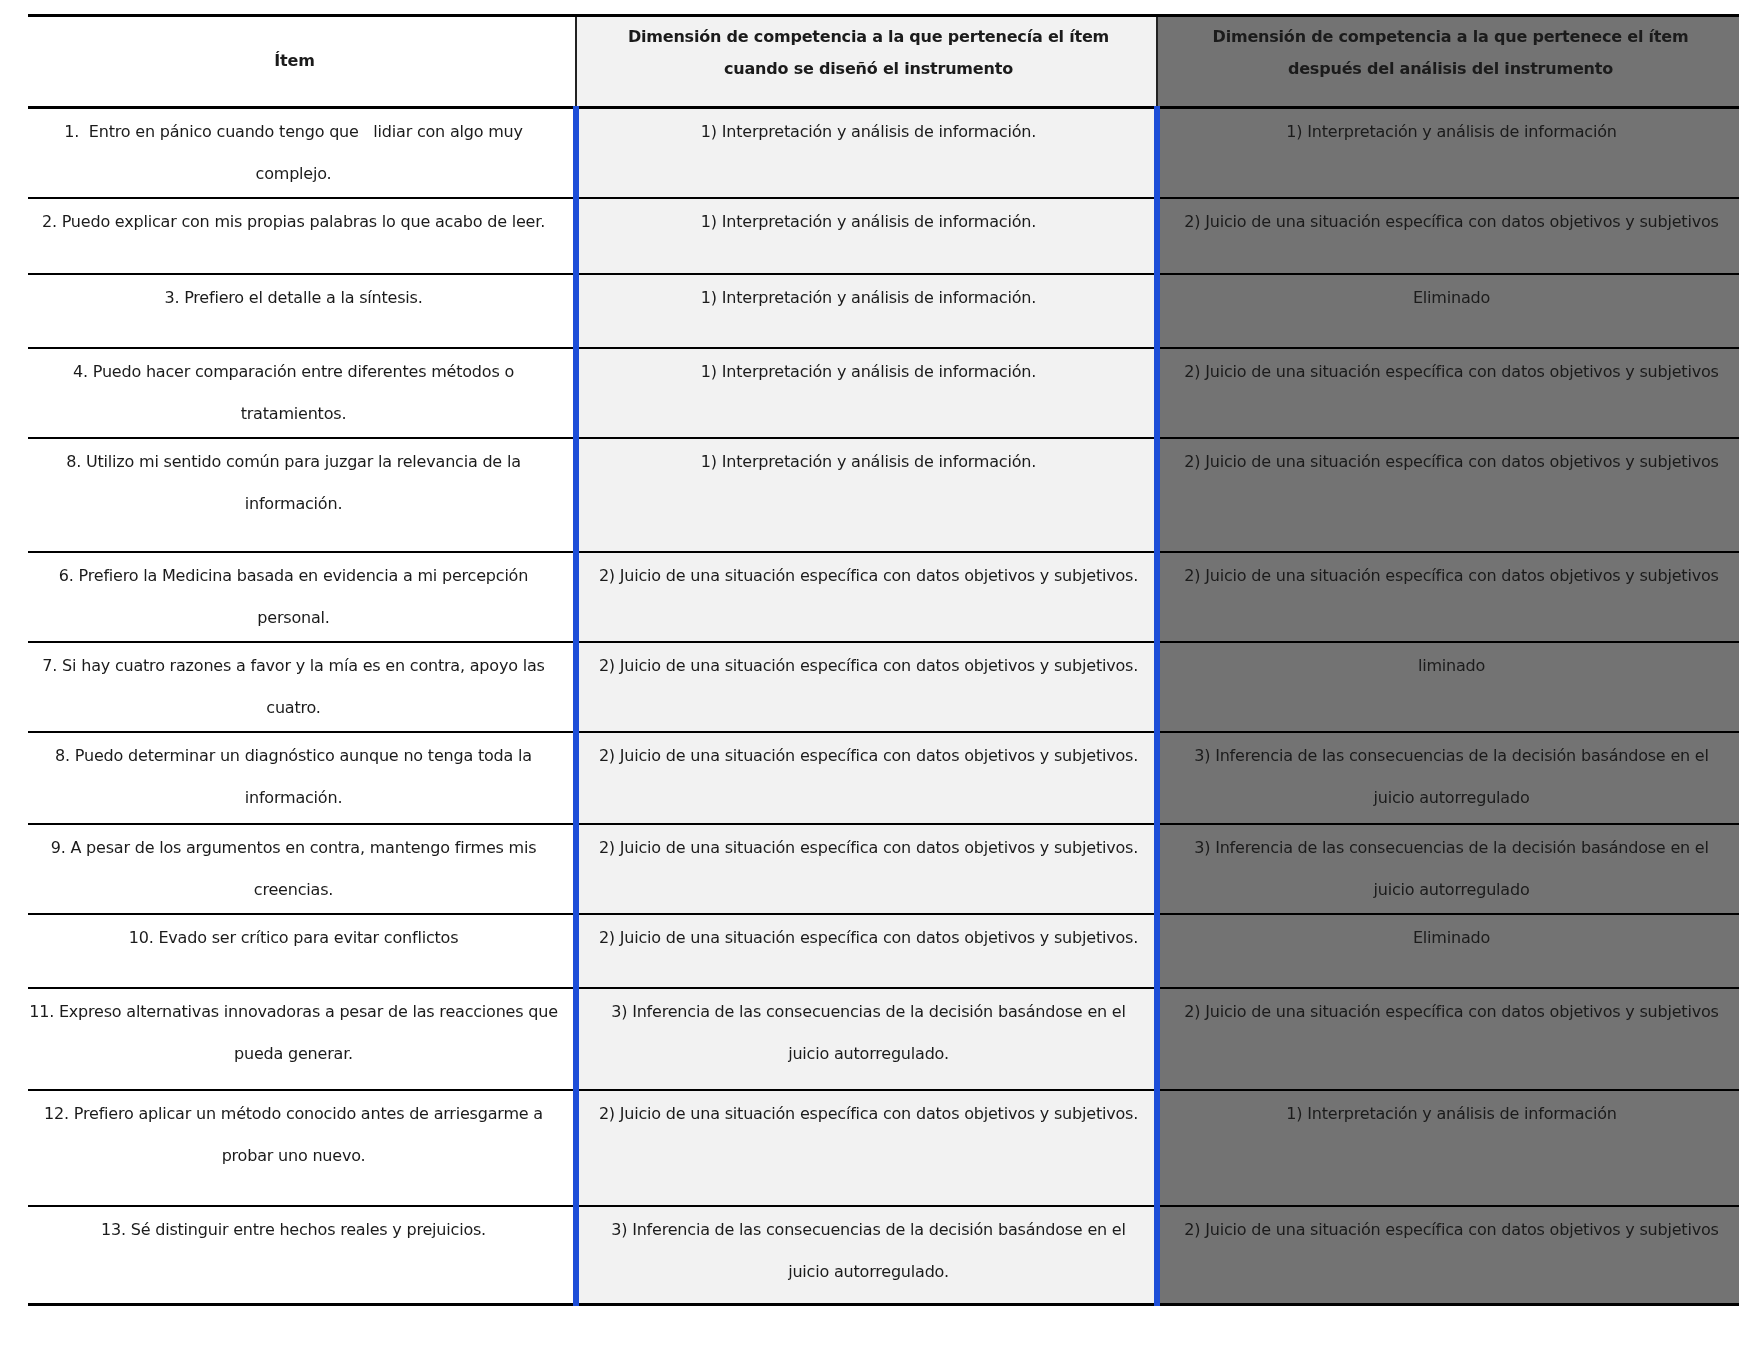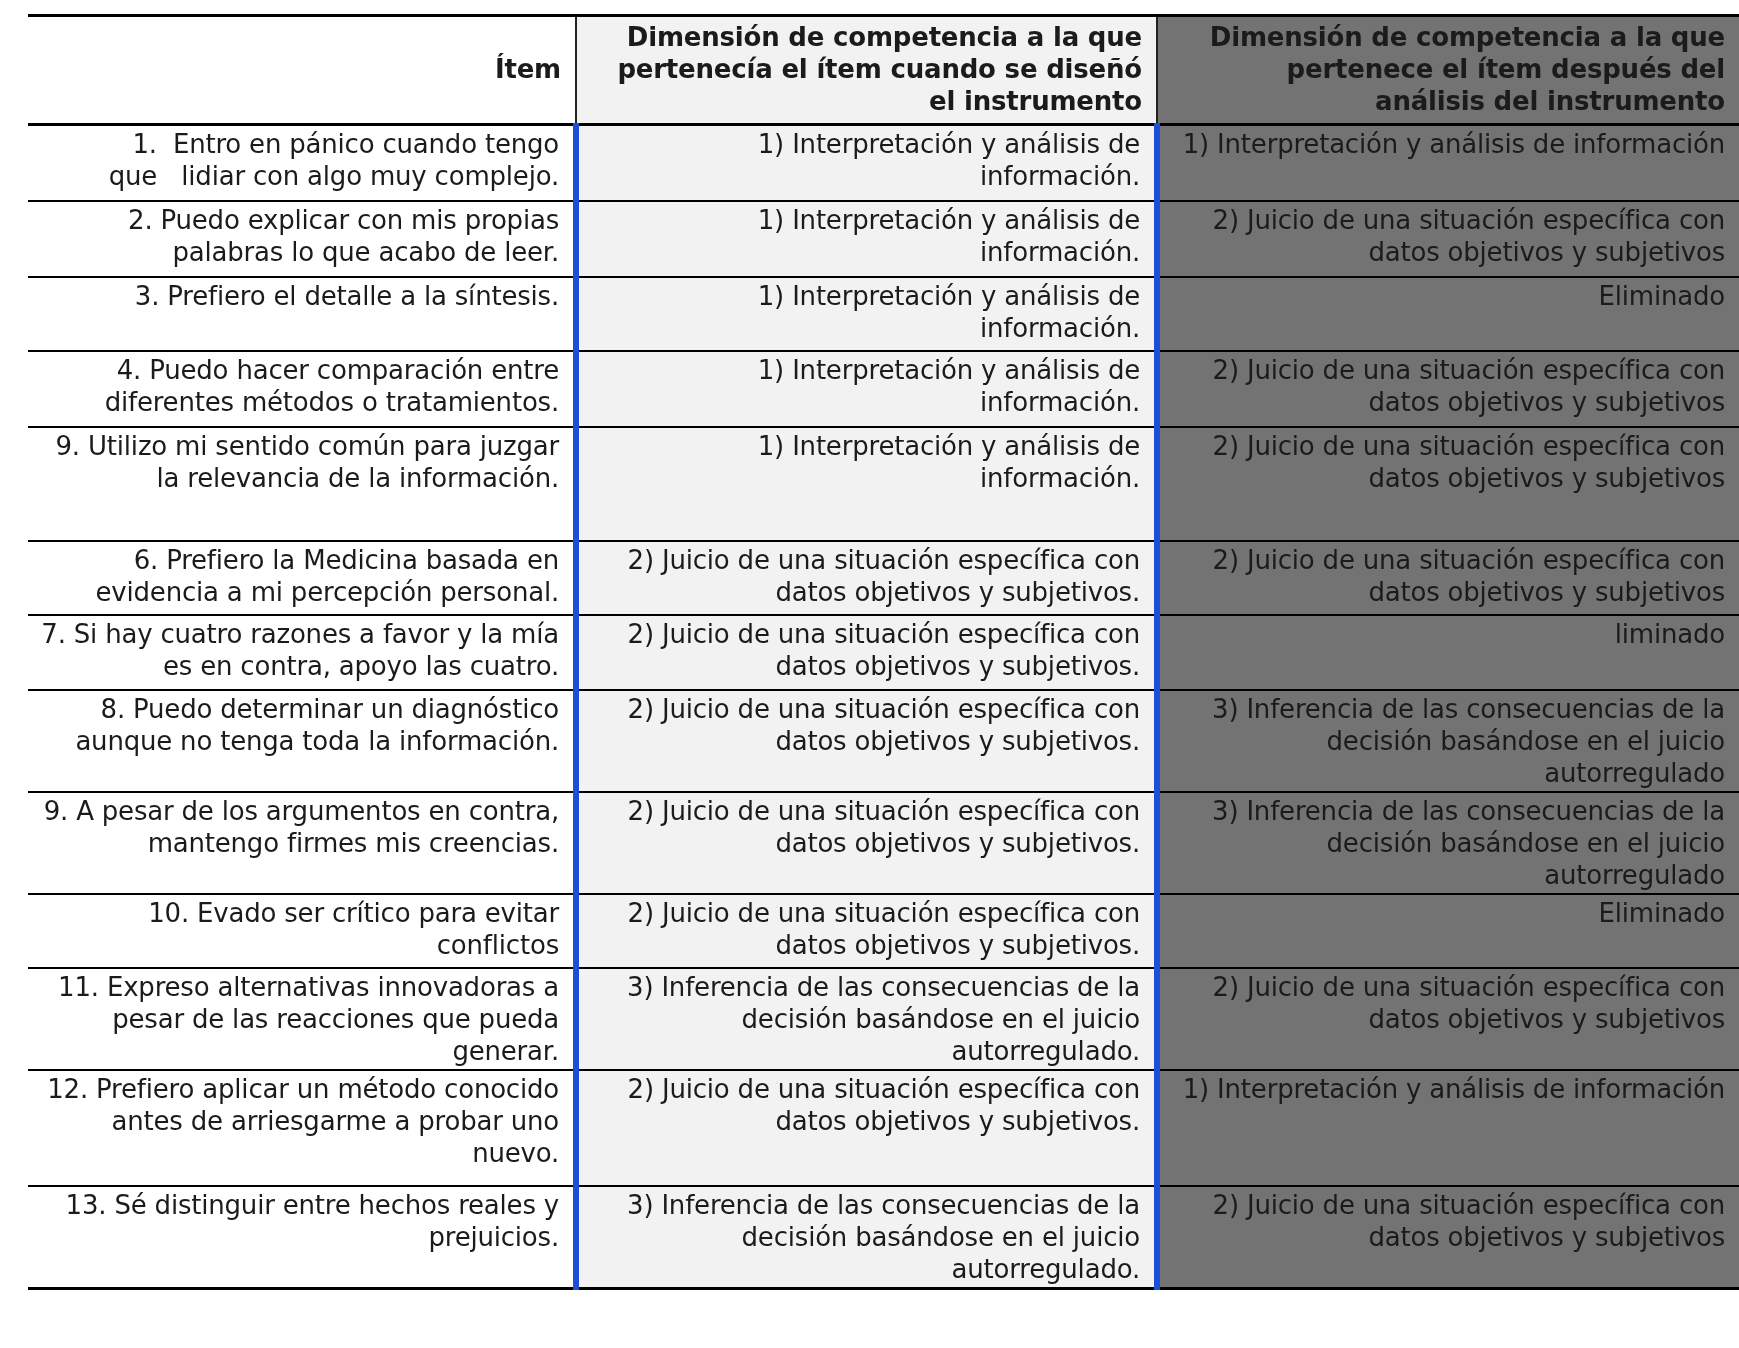--- a/index.html
+++ b/index.html
@@ -21,40 +21,40 @@
     margin: 14px 0 0 28px;
     border-top: 3px solid #000;
     border-bottom: 3px solid #000;
   }
   col.c-item   { width: 548px; }
   col.c-before { width: 581px; }
   col.c-after  { width: 582px; }
 
   th, td {
     vertical-align: top;
-    font-size: 26px;
+    font-size: 16px;
     letter-spacing: -0.2px;
-    text-align: right;
+    text-align: center;
     overflow: hidden;
   }
   thead tr { height: 92px; }
   th {
     font-weight: 600;
     line-height: 32px;
     padding: 4px 14px 6px 18px;
     border-bottom: 3px solid #000;
   }
   th.col-item {
     padding-left: 0;
     vertical-align: middle;
     font-weight: 600;
   }
   td {
     font-weight: 400;
-    line-height: 32px;
+    line-height: 42px;
     padding: 2px 14px 2px 18px;
     border-bottom: 2px solid #000;
   }
   td.col-item { padding-left: 0; }
 
   .col-before { background: #f2f2f2; }
   .col-after  { background: #737373; }
   th.col-before, th.col-after { border-left: 2px solid #222; }
   td.col-before, td.col-after { border-left: 6px solid #1d4ed8; }
 
@@ -108,21 +108,21 @@
     <td class="col-after">Eliminado</td>
   </tr>
 
   <tr>
     <td class="col-item">4. Puedo hacer comparación entre diferentes métodos o tratamientos.</td>
     <td class="col-before">1) Interpretación y análisis de información.</td>
     <td class="col-after">2) Juicio de una situación específica con datos objetivos y subjetivos</td>
   </tr>
 
   <tr>
-    <td class="col-item">9. Utilizo mi sentido común para juzgar la relevancia de la información.</td>
+    <td class="col-item">8. Utilizo mi sentido común para juzgar la relevancia de la información.</td>
     <td class="col-before">1) Interpretación y análisis de información.</td>
     <td class="col-after">2) Juicio de una situación específica con datos objetivos y subjetivos</td>
   </tr>
 
   <tr>
     <td class="col-item">6. Prefiero la Medicina basada en evidencia a mi percepción personal.</td>
     <td class="col-before">2) Juicio de una situación específica con datos objetivos y subjetivos.</td>
     <td class="col-after">2) Juicio de una situación específica con datos objetivos y subjetivos</td>
   </tr>
 

